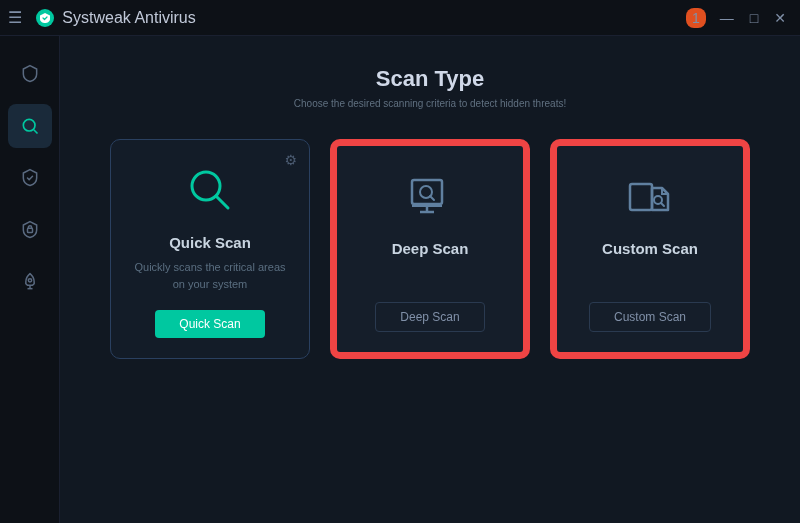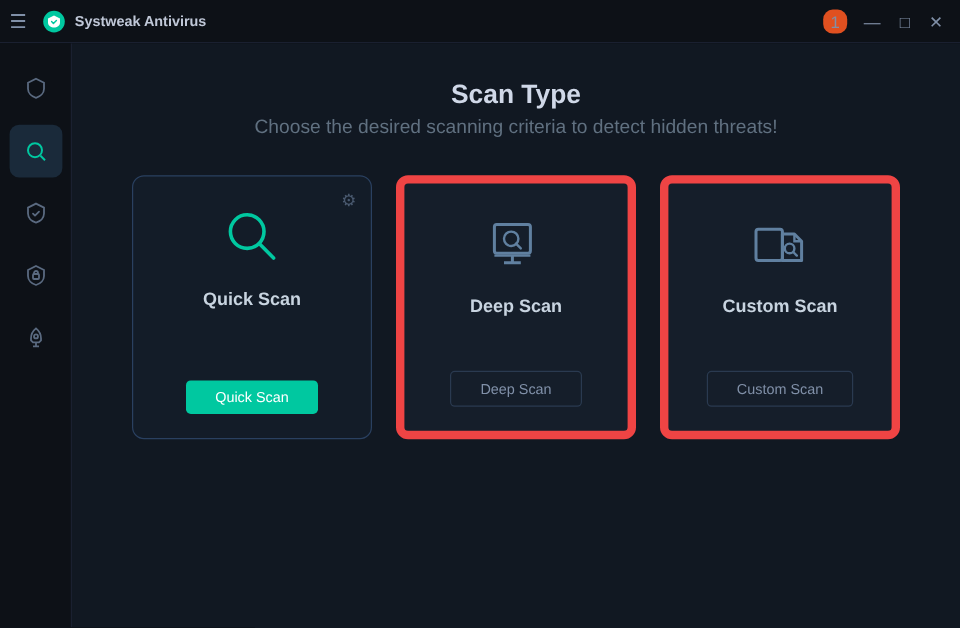--- a/index.html
+++ b/index.html
@@ -37,22 +37,22 @@
       display: flex;
       align-items: center;
       justify-content: center;
     }
     .title-bar-icon svg {
       width: 12px;
       height: 12px;
     }
     .title-bar-title {
       color: #c0c8d8;
-      font-size: 12px;
-      font-weight: 700;
+      font-size: 16px;
+      font-weight: 400;
     }
     .title-bar-controls {
       display: flex;
       align-items: center;
       gap: 4px;
     }
     .title-bar-controls span {
       color: #8090a8;
       font-size: 14px;
       cursor: pointer;
@@ -124,21 +124,21 @@
     .page-title {
       text-align: center;
       color: #d0d8e8;
       font-size: 22px;
       font-weight: 600;
       margin-bottom: 6px;
     }
     .page-subtitle {
       text-align: center;
       color: #6070880;
-      font-size: 16px;
+      font-size: 10px;
       color: #607080;
       margin-bottom: 30px;
     }
 
     
     .scan-cards {
       display: flex;
       gap: 20px;
       justify-content: center;
       flex: 1;
@@ -333,20 +333,21 @@
 
       <div class="scan-card active-card">
         <span class="settings-icon">⚙</span>
         <div class="card-icon-wrapper">
           <svg viewBox="0 0 52 52" fill="none">
             <circle cx="22" cy="22" r="14" stroke="#00c8a0" stroke-width="3"></circle>
             <line x1="32" y1="32" x2="44" y2="44" stroke="#00c8a0" stroke-width="3" stroke-linecap="round"></line>
           </svg>
         </div>
         <div class="card-title">Quick Scan</div>
+        <div class="card-description">Quickly scans the critical areas on your system</div>
         <button class="card-button primary">Quick Scan</button>
       </div>
 
       <div class="scan-card">
         <div class="card-icon-wrapper">
           <svg viewBox="0 0 52 52" fill="none">
             <rect x="8" y="10" width="30" height="24" rx="2" stroke="#6080a0" stroke-width="2.5"></rect>
             <line x1="8" y1="36" x2="38" y2="36" stroke="#6080a0" stroke-width="2"></line>
             <line x1="23" y1="36" x2="23" y2="42" stroke="#6080a0" stroke-width="2.5"></line>
             <line x1="16" y1="42" x2="30" y2="42" stroke="#6080a0" stroke-width="2.5"></line>

